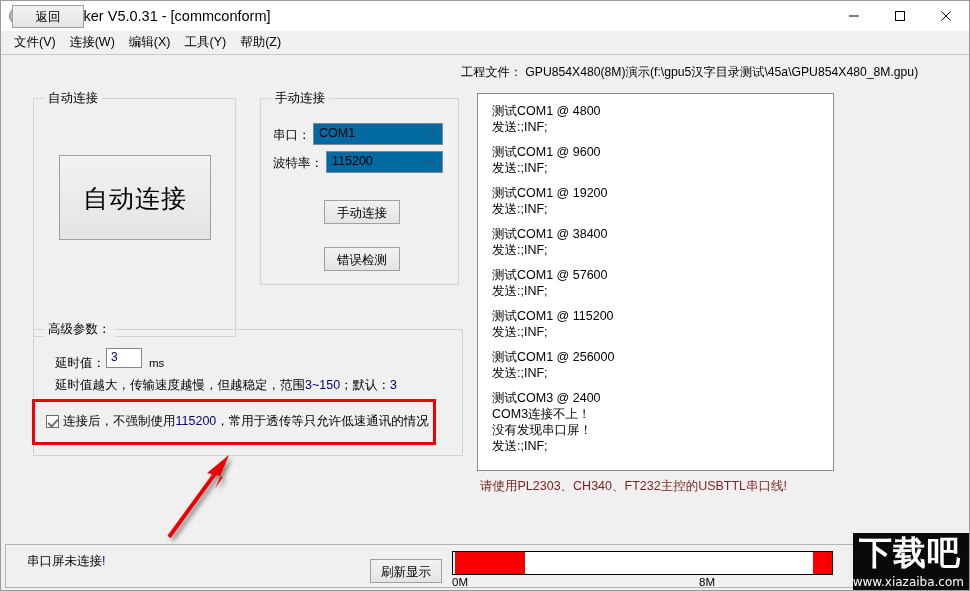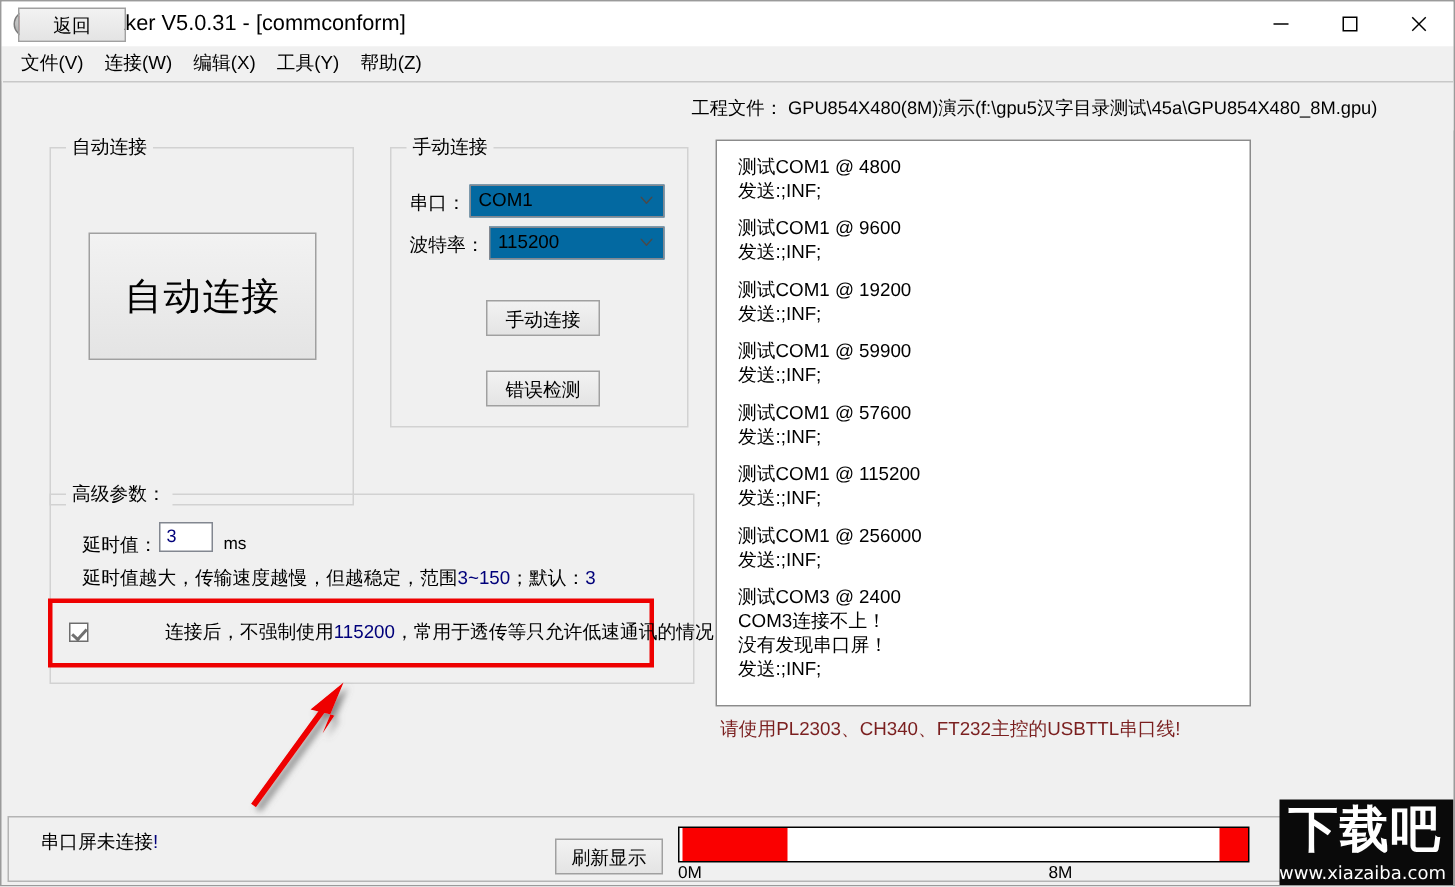--- a/index.html
+++ b/index.html
@@ -227,21 +227,20 @@
     border: 3px solid #ee0000;
     box-sizing: border-box;
     background: transparent;
   }
   .chk-row {
     position: absolute;
     left: 45px; top: 412px;
     display: flex;
     align-items: center;
     white-space: nowrap;
-    gap: 47px;
   }
   .chkbox {
     width: 13px; height: 13px;
     border: 1px solid #6d6d6d;
     background: #fff;
     box-sizing: border-box;
     position: relative;
     flex: none;
   }
   .chkbox::after {
@@ -472,21 +471,21 @@
     <div id="log-lines">
         <div class="log-line">测试COM1 @ 4800</div>
         <div class="log-line">发送:;INF;</div>
         <div class="log-gap"></div>
         <div class="log-line">测试COM1 @ 9600</div>
         <div class="log-line">发送:;INF;</div>
         <div class="log-gap"></div>
         <div class="log-line">测试COM1 @ 19200</div>
         <div class="log-line">发送:;INF;</div>
         <div class="log-gap"></div>
-        <div class="log-line">测试COM1 @ 59900</div>
+        <div class="log-line">测试COM1 @ 38400</div>
         <div class="log-line">发送:;INF;</div>
         <div class="log-gap"></div>
         <div class="log-line">测试COM1 @ 57600</div>
         <div class="log-line">发送:;INF;</div>
         <div class="log-gap"></div>
         <div class="log-line">测试COM1 @ 115200</div>
         <div class="log-line">发送:;INF;</div>
         <div class="log-gap"></div>
         <div class="log-line">测试COM1 @ 256000</div>
         <div class="log-line">发送:;INF;</div>

